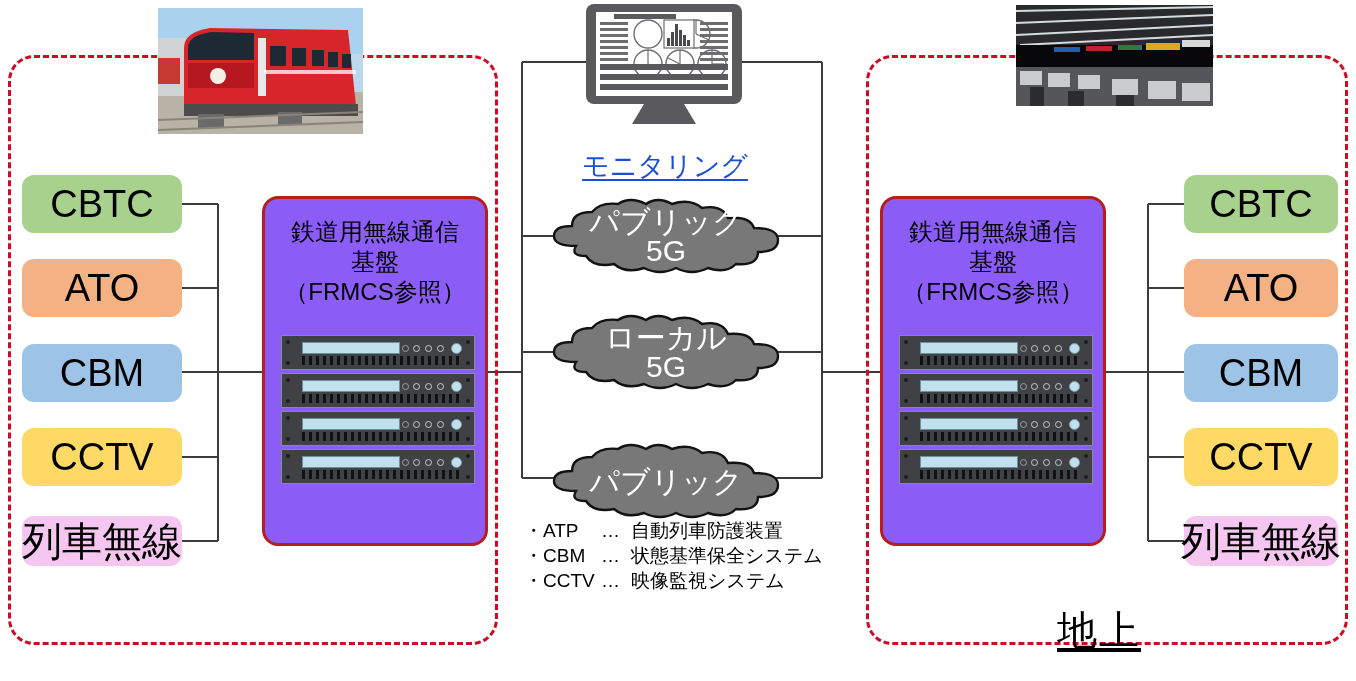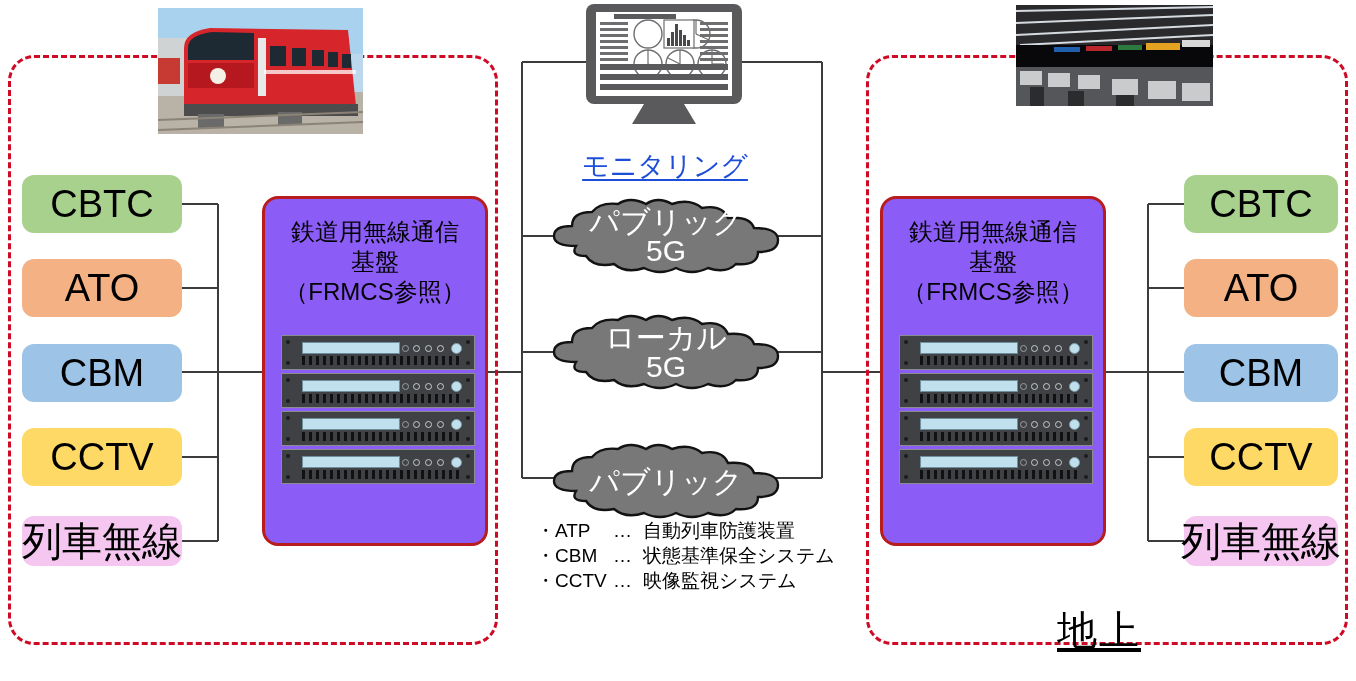--- a/index.html
+++ b/index.html
@@ -112,21 +112,21 @@
     text-align:center;font-size:27px;color:#1d4ed8;
     text-decoration:underline;text-underline-offset:4px;
   }
 
   
   #legend{
     position:absolute;left:524px;top:518px;width:340px;
     font-size:19px;line-height:25px;color:#000;
   }
   #legend .legend-title{text-decoration:underline;text-underline-offset:3px;}
-  #legend .legend-row{white-space:nowrap;margin-left:12px;}
+  #legend .legend-row{white-space:nowrap;}
   #legend .legend-row .ab{display:inline-block;min-width:58px;}
   #legend .legend-row .dots{display:inline-block;width:30px;}
 
   
   #wires{position:absolute;left:0;top:0;width:1356px;height:681px;pointer-events:none;}
 </style>
 </head>
 <body>
 
 <div id="stage">

